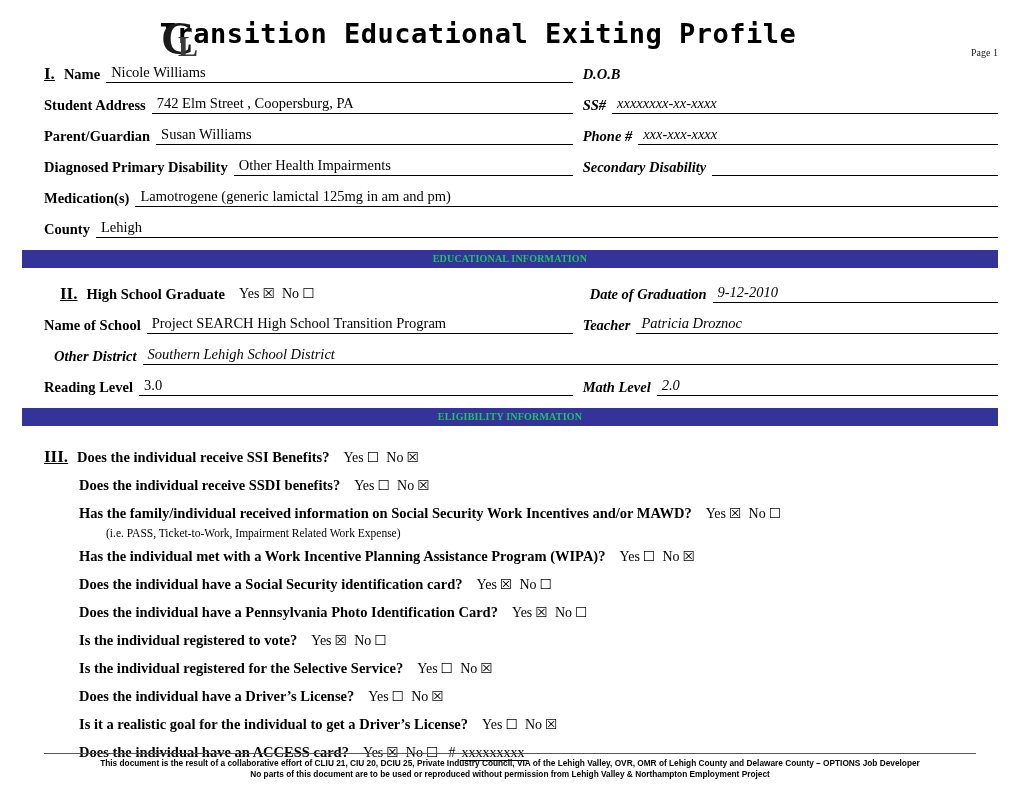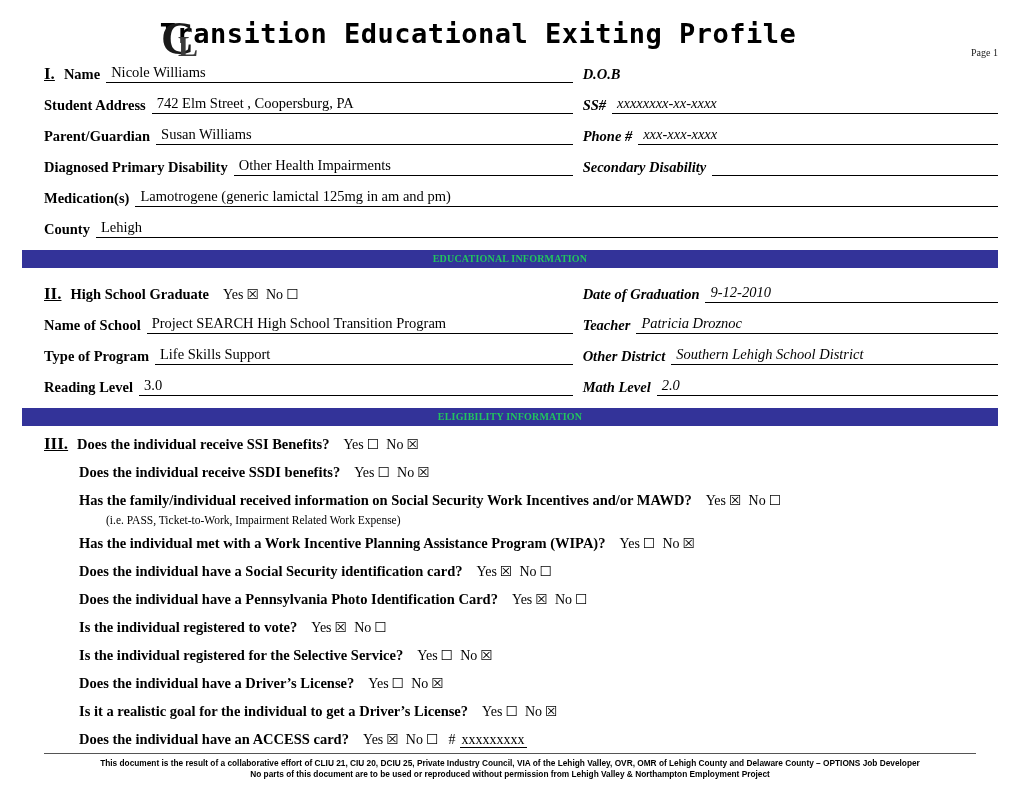--- a/index.html
+++ b/index.html
@@ -99,21 +99,21 @@
     font-weight: bold;
     font-size: 10px;
     letter-spacing: 0.2px;
     padding: 3px 0 4px 0;
     margin: 12px 22px 0 22px;
   }
 
   
   .elig-list {
     padding: 0 28px 0 44px;
-    margin-top: 9px;
+    margin-top: 22px;
   }
   .q {
     display: flex;
     align-items: baseline;
     margin-bottom: 11px;
     font-size: 14.5px;
   }
   .q-text {
     font-weight: bold;
     white-space: nowrap;
@@ -236,21 +236,21 @@
     <span class="lbl">County</span>
     <span class="fill">Lehigh</span>
   </div>
 </div>
 
 <div class="section-bar">EDUCATIONAL INFORMATION</div>
 
 <div class="form-area" style="margin-top:14px;">
 
   <div class="frow">
-    <div class="half-left" style="align-items:center;">
+    <div class="half-left" style="align-items:flex-start;margin-left:16px;">
       <span class="roman">II.</span>
       <span class="lbl">High School Graduate</span>
       <span class="yn">
         <span>Yes</span><span class="box">☒</span><span>No</span><span class="box">☐</span>
       </span>
     </div>
     <div class="half-right">
       <span class="lbl">Date of Graduation</span>
       <span class="fill">9-12-2010</span>
     </div>
@@ -261,24 +261,20 @@
       <span class="lbl">Name of School</span>
       <span class="fill">Project SEARCH High School Transition Program</span>
     </div>
     <div class="half-right">
       <span class="lbl">Teacher</span>
       <span class="fill">Patricia Droznoc</span>
     </div>
   </div>
 
   <div class="frow">
-    <div class="half-left">
-      <span class="lbl">Type of Program</span>
-      <span class="fill">Life Skills Support</span>
-    </div>
     <div class="half-right">
       <span class="lbl">Other District</span>
       <span class="fill">Southern Lehigh School District</span>
     </div>
   </div>
 
   <div class="frow">
     <div class="half-left">
       <span class="lbl">Reading Level</span>
       <span class="fill">3.0</span>

